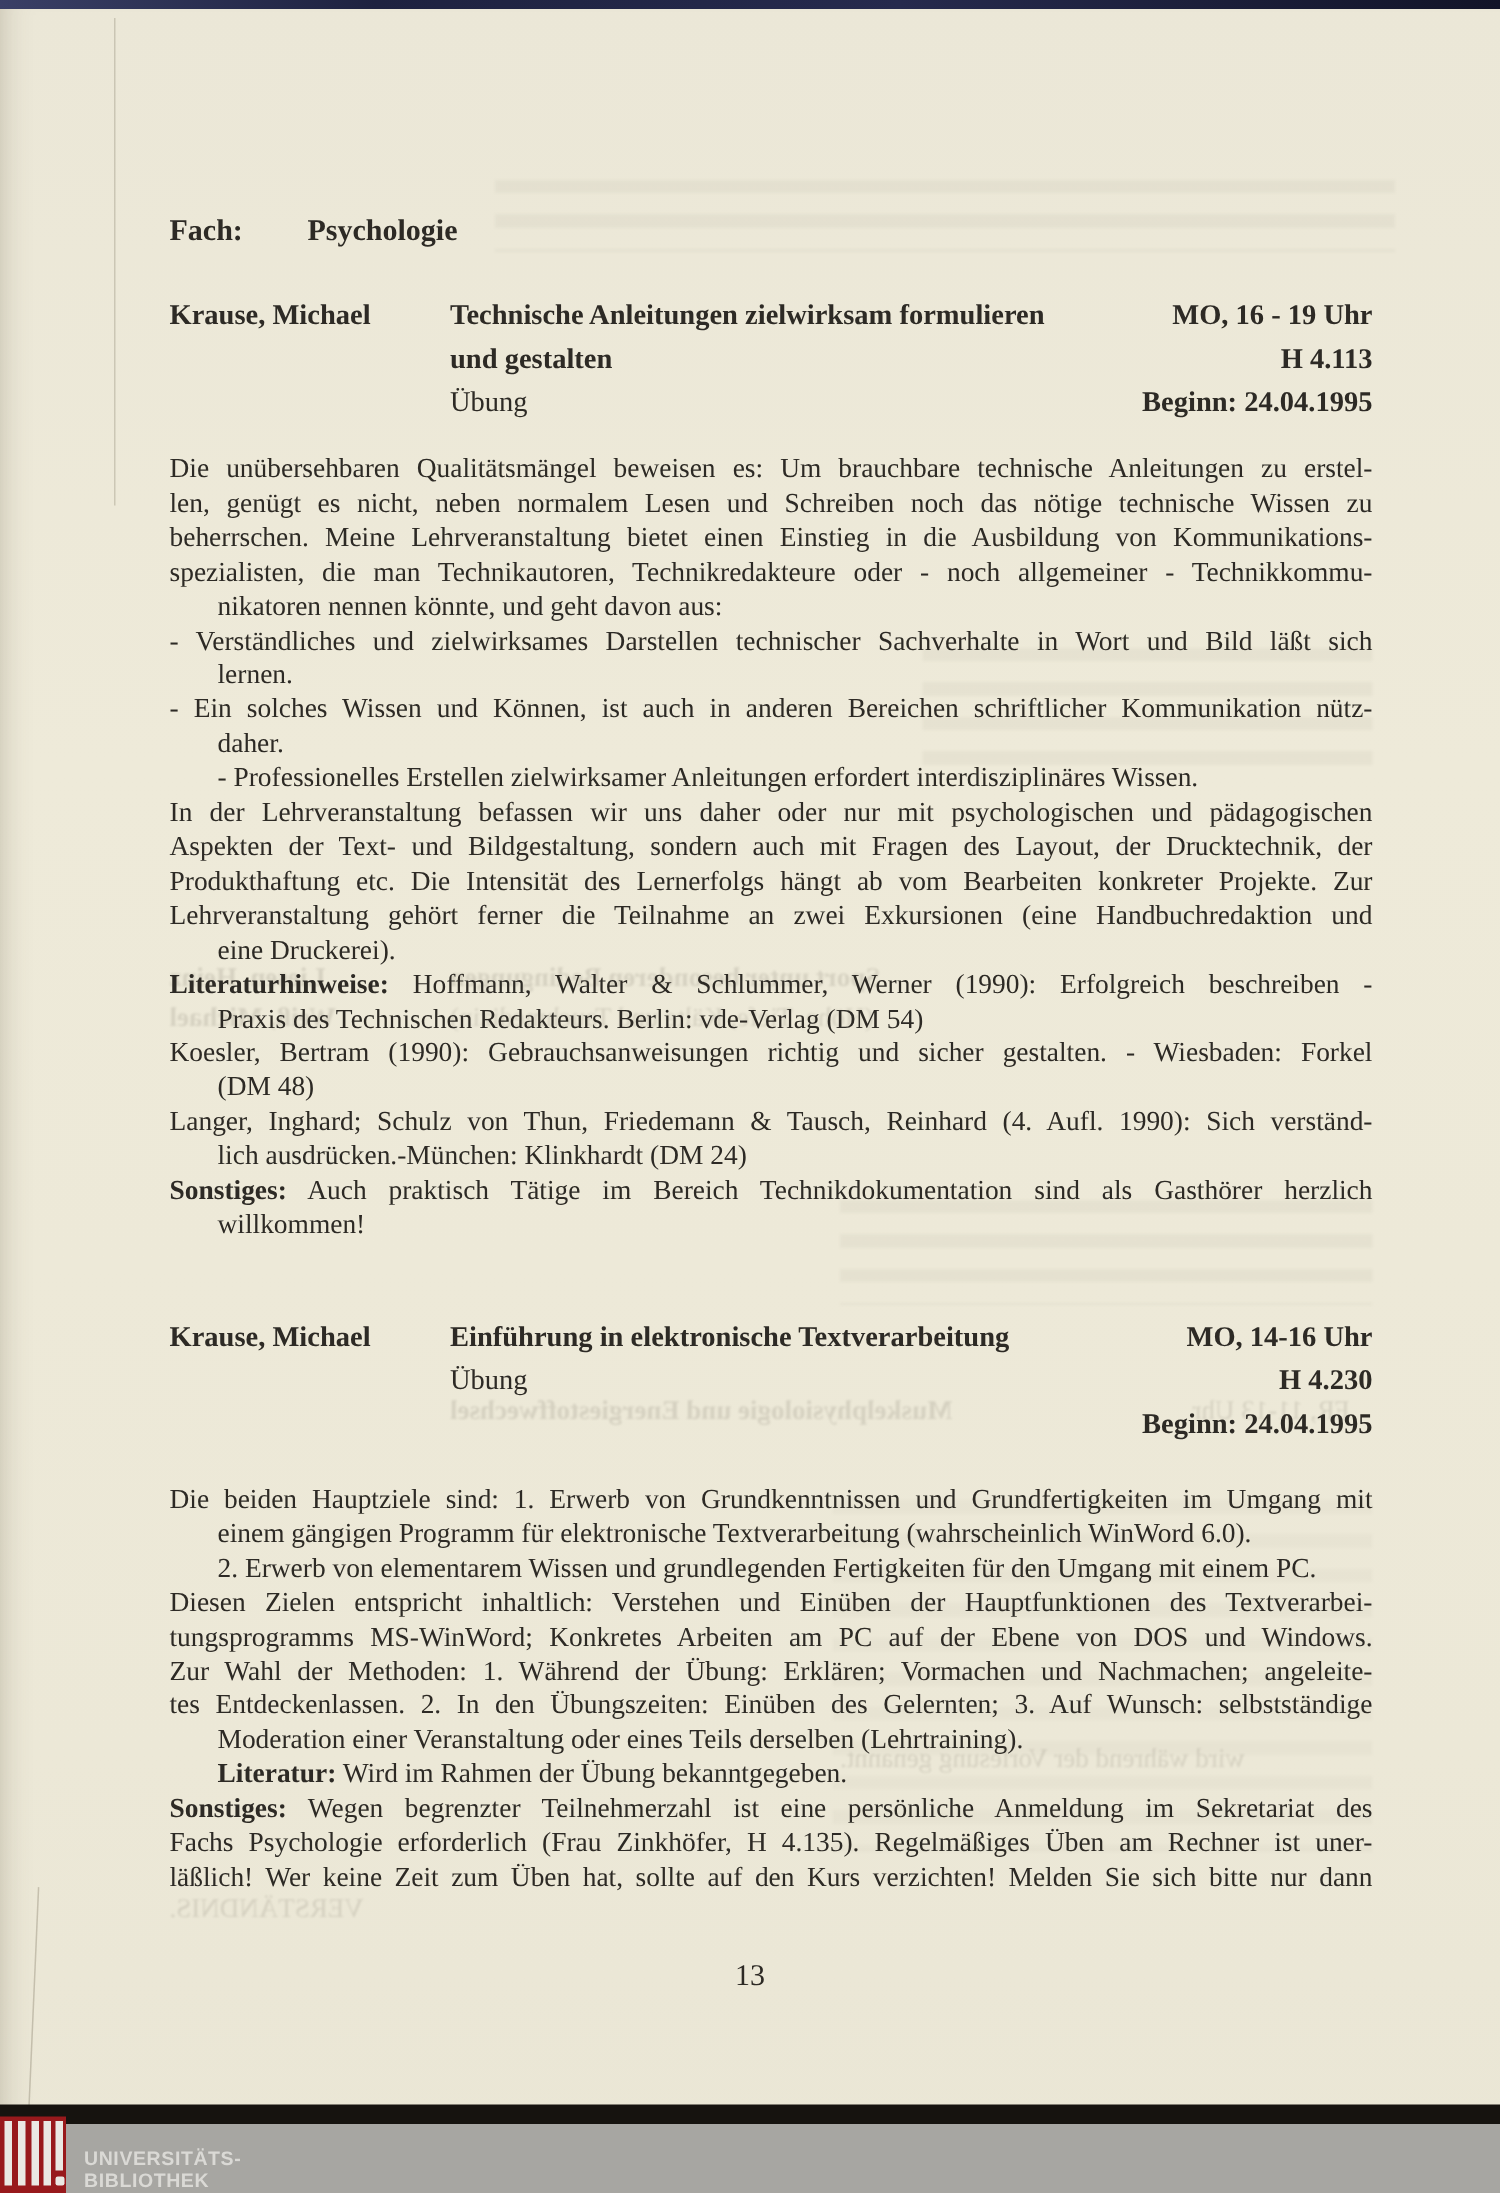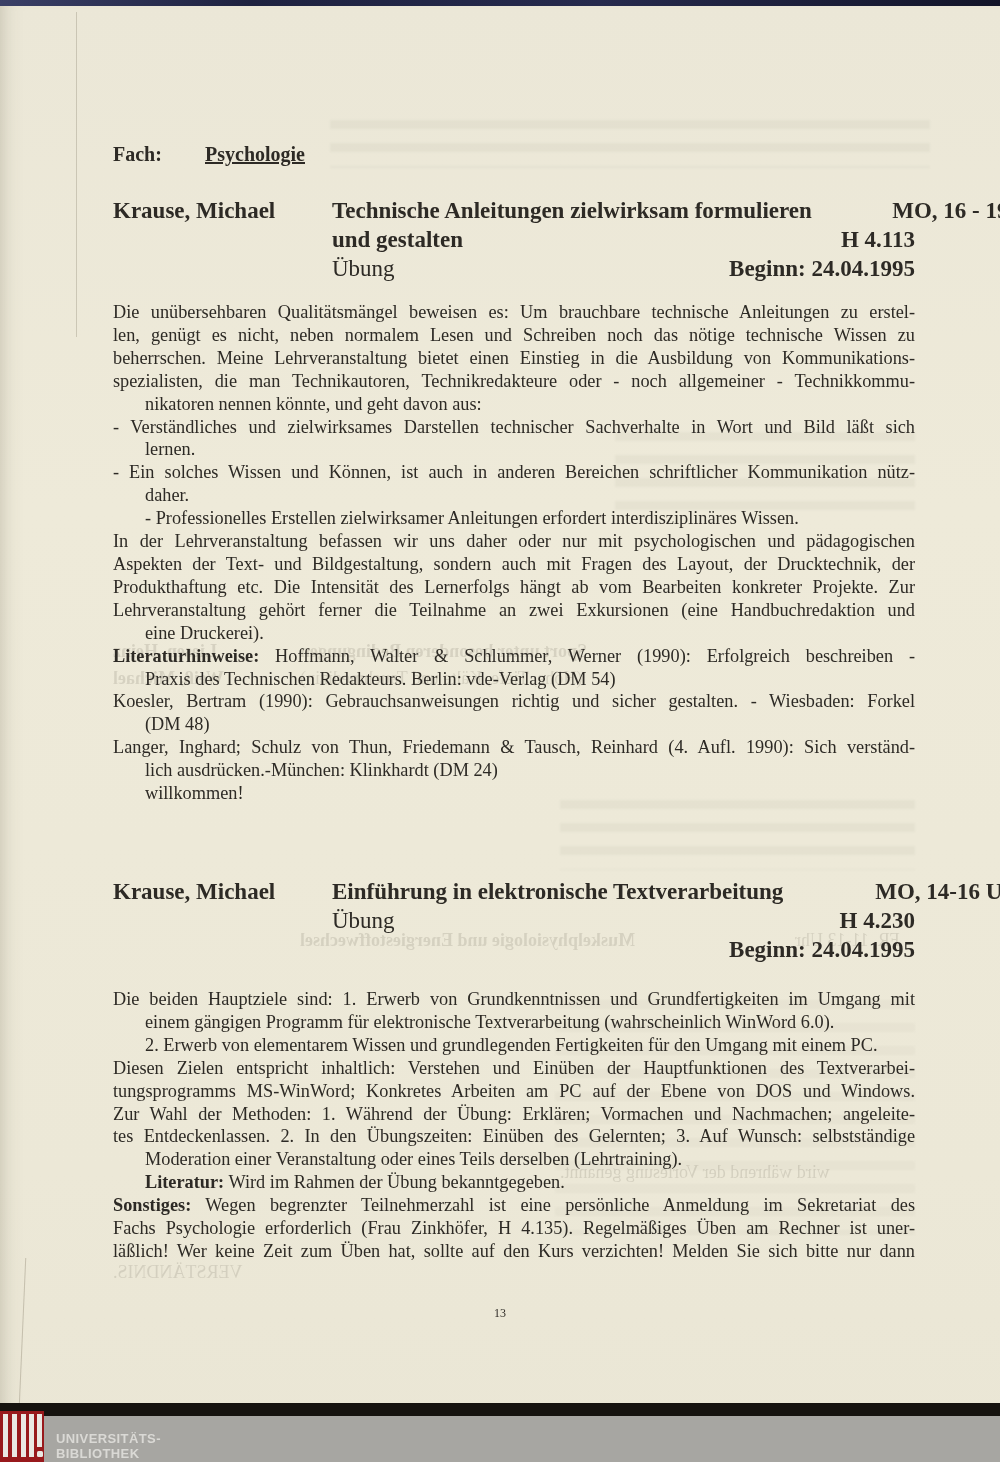--- a/index.html
+++ b/index.html
@@ -9,43 +9,43 @@
     font-family:"Liberation Serif", serif; color:#2d2a25;
     box-shadow:inset 14px 0 22px -16px rgba(90,80,60,.35);
   }
   
   .top-edge{position:absolute;top:0;left:0;right:0;height:6px;
     background:linear-gradient(90deg,#3a3f66,#1e2240 25%,#262a4d 60%,#121428);}
   
   .crease{position:absolute;left:76px;top:12px;width:1px;height:325px;background:rgba(120,110,90,.28);}
   .page-edge{position:absolute;left:22px;top:1258px;width:1px;height:148px;background:rgba(110,100,80,.3);transform:rotate(2.5deg);}
   
-  .subject-row{position:absolute;left:113px;top:143px;font-size:20px;font-weight:bold;text-decoration:underline;}
+  .subject-row{position:absolute;left:113px;top:143px;font-size:20px;font-weight:bold;}
   .subject-row .lbl{display:inline-block;width:92px;}
   
   .course{position:absolute;left:113px;width:802px;}
   #course-0{top:197px;} #course-1{top:878px;}
-  .crow{display:grid;grid-template-columns:187px 1fr 210px;line-height:28.8px;font-size:23px;gap:32px;}
+  .crow{display:grid;grid-template-columns:187px 1fr 210px;line-height:28.8px;font-size:19px;}
   .c-left{font-weight:bold;white-space:nowrap;}
   .c-mid{white-space:nowrap;}
   .c-mid.b{font-weight:bold;}
   .c-right{text-align:right;white-space:nowrap;font-weight:bold;}
   
   .para{position:absolute;left:113px;width:802px;font-size:18.3px;}
   #para-0{top:301px;} #para-1{top:988px;}
   .pline{line-height:22.9px;text-align:justify;text-align-last:justify;}
   .pline.short{text-align-last:left;margin-left:32px;}
   
   .ghost{position:absolute;transform:scaleX(-1);opacity:.16;filter:blur(.6px);
     color:#5d574a;font-size:18px;white-space:nowrap;}
   .ghost.b{font-weight:bold;}
   .smudge{position:absolute;opacity:.55;filter:blur(1.2px);
     background:repeating-linear-gradient(180deg,rgba(100,95,78,.10) 0 9px,rgba(100,95,78,0) 9px 23px);}
   
-  .page-number{position:absolute;left:0;top:1306px;width:1000px;text-align:center;font-size:12px;}
+  .page-number{position:absolute;left:0;top:1306px;width:1000px;text-align:center;font-size:20px;}
   
   .footer-black{position:absolute;left:0;right:0;top:1403px;height:13px;background:#16130f;}
   .footer-gray{position:absolute;left:0;right:0;top:1416px;height:46px;background:#a7a6a2;}
   .logo{position:absolute;left:0;top:1411px;width:44px;height:51px;background:#98191c;}
   .logo .bar{position:absolute;top:3px;bottom:5px;width:5px;background:#eae8e3;}
   .logo .bar.exc{bottom:15px;}
   .logo .dot{position:absolute;width:6px;height:6px;bottom:5px;background:#eae8e3;border-radius:1.5px;}
   .libname{position:absolute;left:56px;top:1418px;font-family:"Liberation Sans",sans-serif;
     font-weight:bold;font-size:13px;line-height:14.5px;color:#dad9d5;letter-spacing:.4px;margin-top:14px;}
 </style>
@@ -128,20 +128,21 @@
       <div class="pline">Aspekten der Text- und Bildgestaltung, sondern auch mit Fragen des Layout, der Drucktechnik, der</div>
       <div class="pline">Produkthaftung etc. Die Intensität des Lernerfolgs hängt ab vom Bearbeiten konkreter Projekte. Zur</div>
       <div class="pline">Lehrveranstaltung gehört ferner die Teilnahme an zwei Exkursionen (eine Handbuchredaktion und</div>
       <div class="pline short">eine Druckerei).</div>
       <div class="pline"><b>Literaturhinweise:</b> Hoffmann, Walter &amp; Schlummer, Werner (1990): Erfolgreich beschreiben -</div>
       <div class="pline short">Praxis des Technischen Redakteurs. Berlin: vde-Verlag (DM 54)</div>
       <div class="pline">Koesler, Bertram (1990): Gebrauchsanweisungen richtig und sicher gestalten. - Wiesbaden: Forkel</div>
       <div class="pline short">(DM 48)</div>
       <div class="pline">Langer, Inghard; Schulz von Thun, Friedemann &amp; Tausch, Reinhard (4. Aufl. 1990): Sich verständ-</div>
       <div class="pline short">lich ausdrücken.-München: Klinkhardt (DM 24)</div>
+      <div class="pline"><b>Sonstiges:</b> Auch praktisch Tätige im Bereich Technikdokumentation sind als Gasthörer herzlich</div>
       <div class="pline short">willkommen!</div>
     </div>
   <div class="para" id="para-1">
       <div class="pline">Die beiden Hauptziele sind: 1. Erwerb von Grundkenntnissen und Grundfertigkeiten im Umgang mit</div>
       <div class="pline short">einem gängigen Programm für elektronische Textverarbeitung (wahrscheinlich WinWord 6.0).</div>
       <div class="pline short">2. Erwerb von elementarem Wissen und grundlegenden Fertigkeiten für den Umgang mit einem PC.</div>
       <div class="pline">Diesen Zielen entspricht inhaltlich: Verstehen und Einüben der Hauptfunktionen des Textverarbei-</div>
       <div class="pline">tungsprogramms MS-WinWord; Konkretes Arbeiten am PC auf der Ebene von DOS und Windows.</div>
       <div class="pline">Zur Wahl der Methoden: 1. Während der Übung: Erklären; Vormachen und Nachmachen; angeleite-</div>
       <div class="pline">tes Entdeckenlassen. 2. In den Übungszeiten: Einüben des Gelernten; 3. Auf Wunsch: selbstständige</div>

